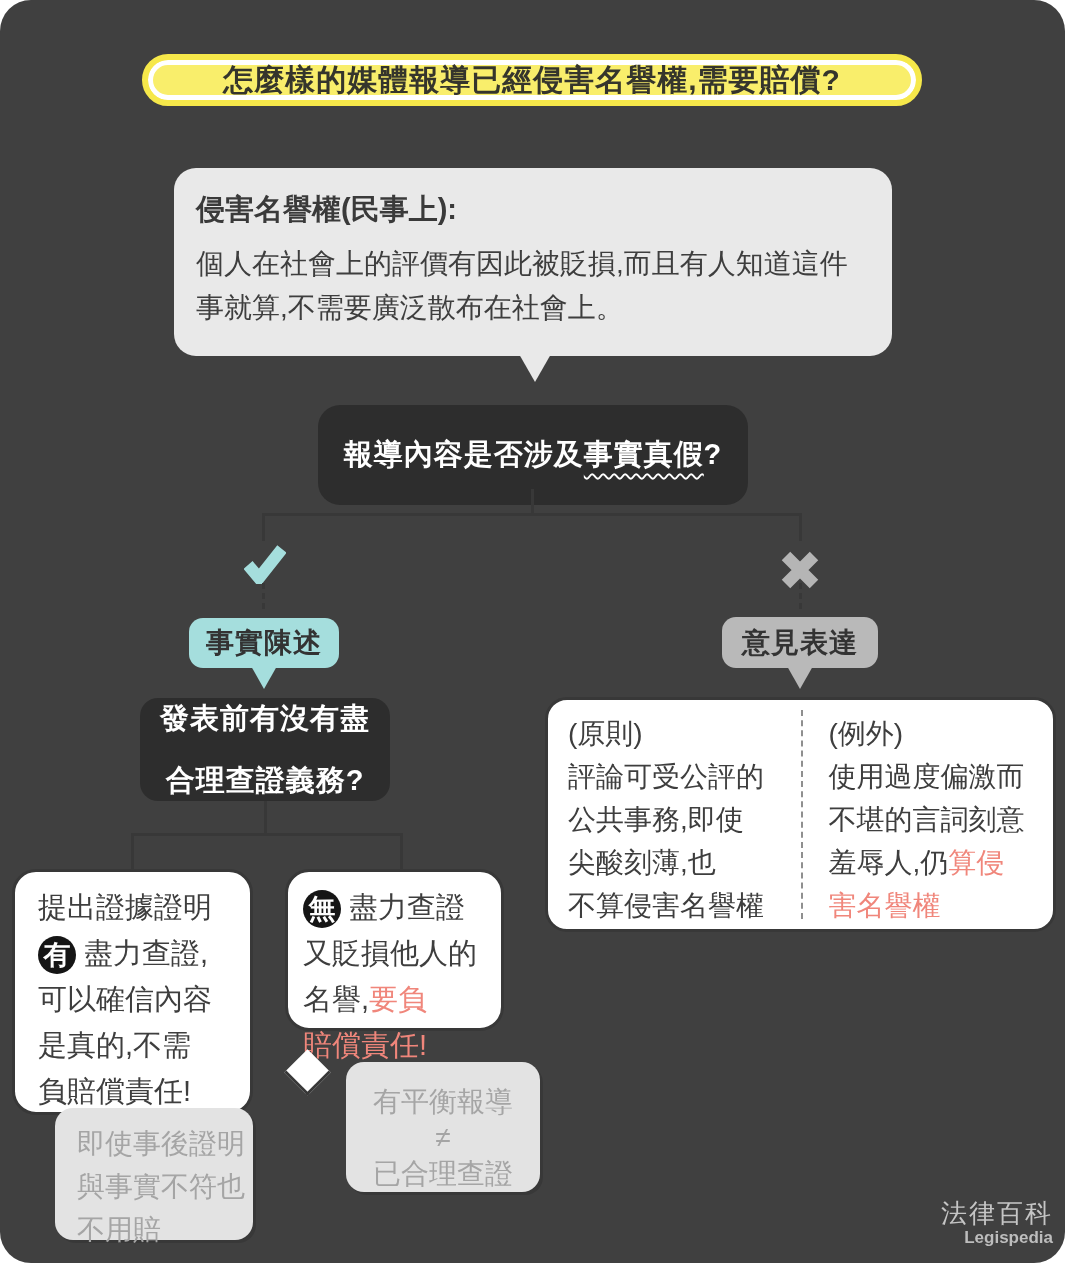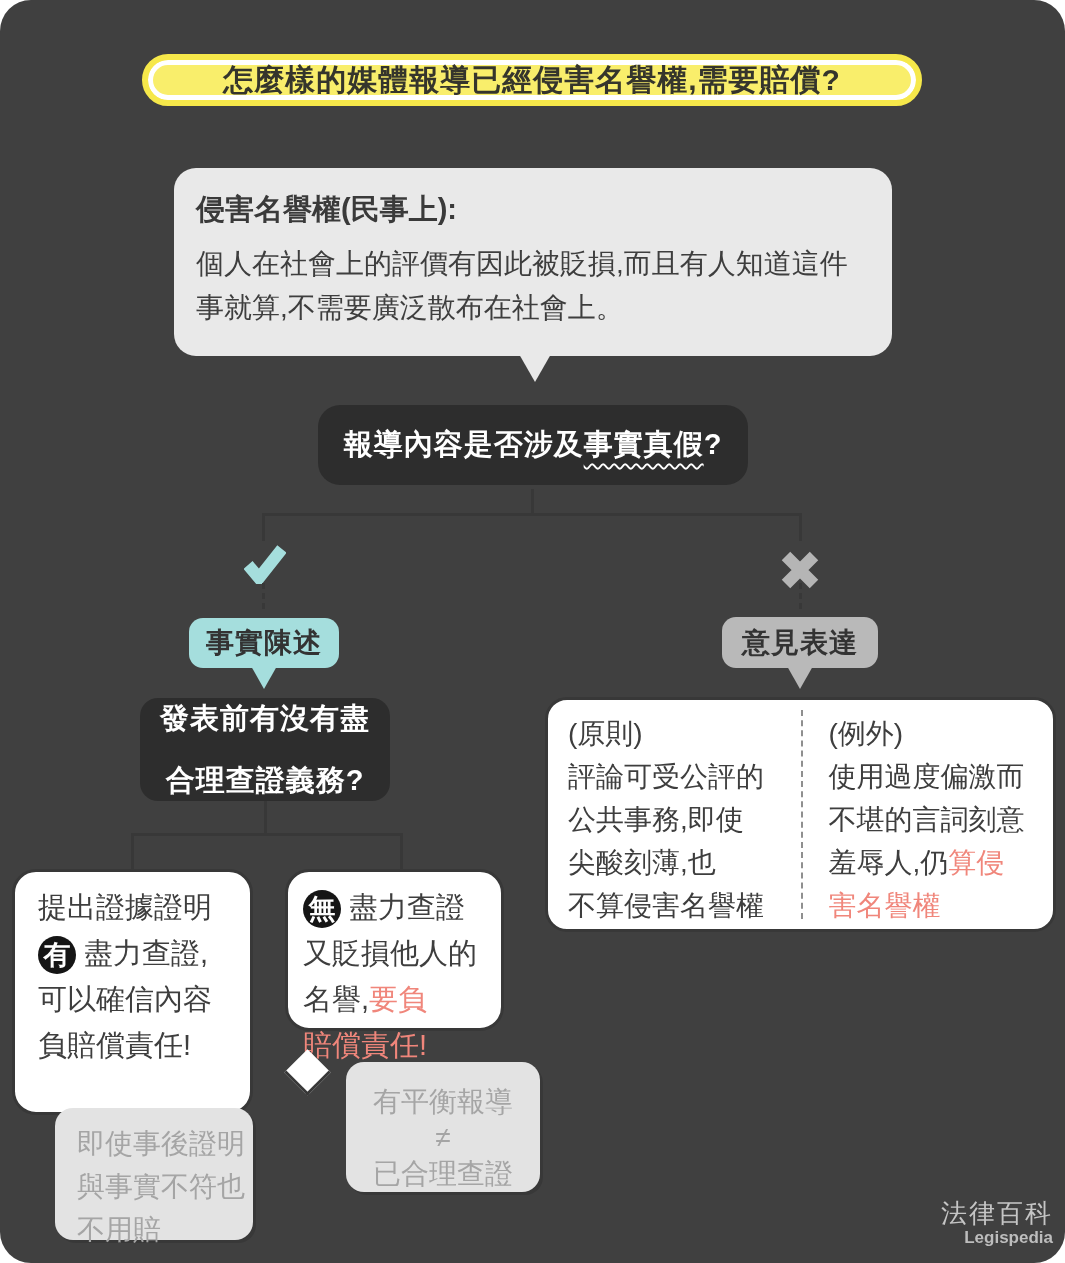--- a/index.html
+++ b/index.html
@@ -27,21 +27,21 @@
   #def-body{font-size:28px;line-height:44px;color:#3e3e3e;}
   .tail-down{width:0;height:0;border-left:16px solid transparent;border-right:16px solid transparent;}
   #def-tail{left:519px;top:354px;border-top:28px solid #e9e9e9;}
 
   
   .dark-box{
     background:#2d2d2d;border-radius:22px;color:#ffffff;
     display:flex;flex-direction:column;align-items:center;justify-content:center;
     font-size:29px;font-weight:600;letter-spacing:1px;
   }
-  #q1{left:318px;top:405px;width:430px;height:80px;}
+  #q1{left:318px;top:405px;width:430px;height:100px;font-family:Liberation Mono, monospace;}
   #q2{left:140px;top:698px;width:250px;height:103px;line-height:41px;border-radius:18px;justify-content:space-between;}
   .wavy{text-decoration-line:underline;text-decoration-style:wavy;text-decoration-color:#ffffff;
         text-decoration-thickness:2px;text-underline-offset:9px;}
 
   
   .line{background:#383838;}
   .dash{border-left:3px dashed #383838;width:0;}
 
   
   .label-bubble{
@@ -166,20 +166,21 @@
       <div>不堪的言詞刻意</div>
       <div><span>羞辱人,仍</span><span class="red">算侵</span></div>
       <div class="red">害名譽權</div>
     </div>
   </div>
 
   <div id="evidence-box" class="abs white-box">
     <div>提出證據證明</div>
     <div><span class="badge">有</span><span>盡力查證,</span></div>
     <div>可以確信內容</div>
+    <div>是真的,不需</div>
     <div>負賠償責任!</div>
   </div>
 
   <div id="noverify-box" class="abs white-box">
     <div><span class="badge">無</span><span>盡力查證</span></div>
     <div>又貶損他人的</div>
     <div><span>名譽,</span><span class="red">要負</span></div>
     <div class="red">賠償責任!</div>
   </div>
   <div id="noverify-tail" class="abs"></div>

